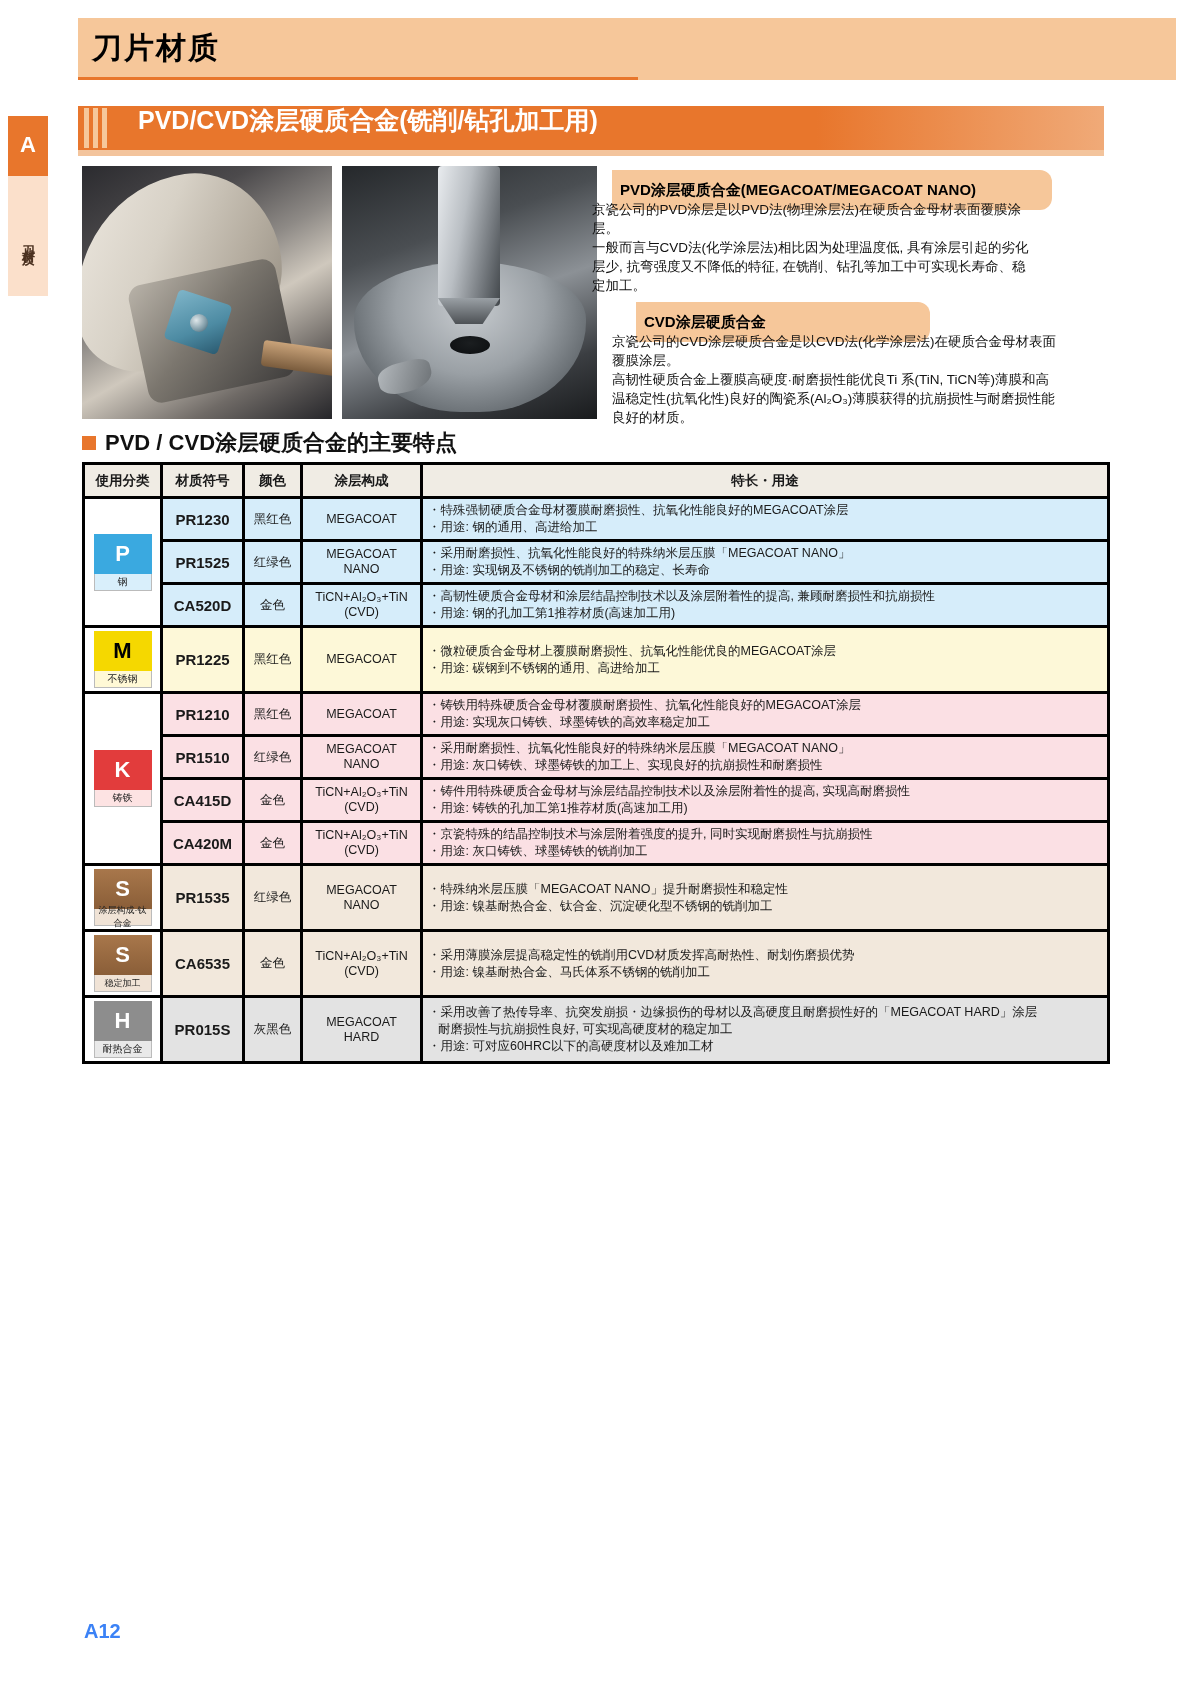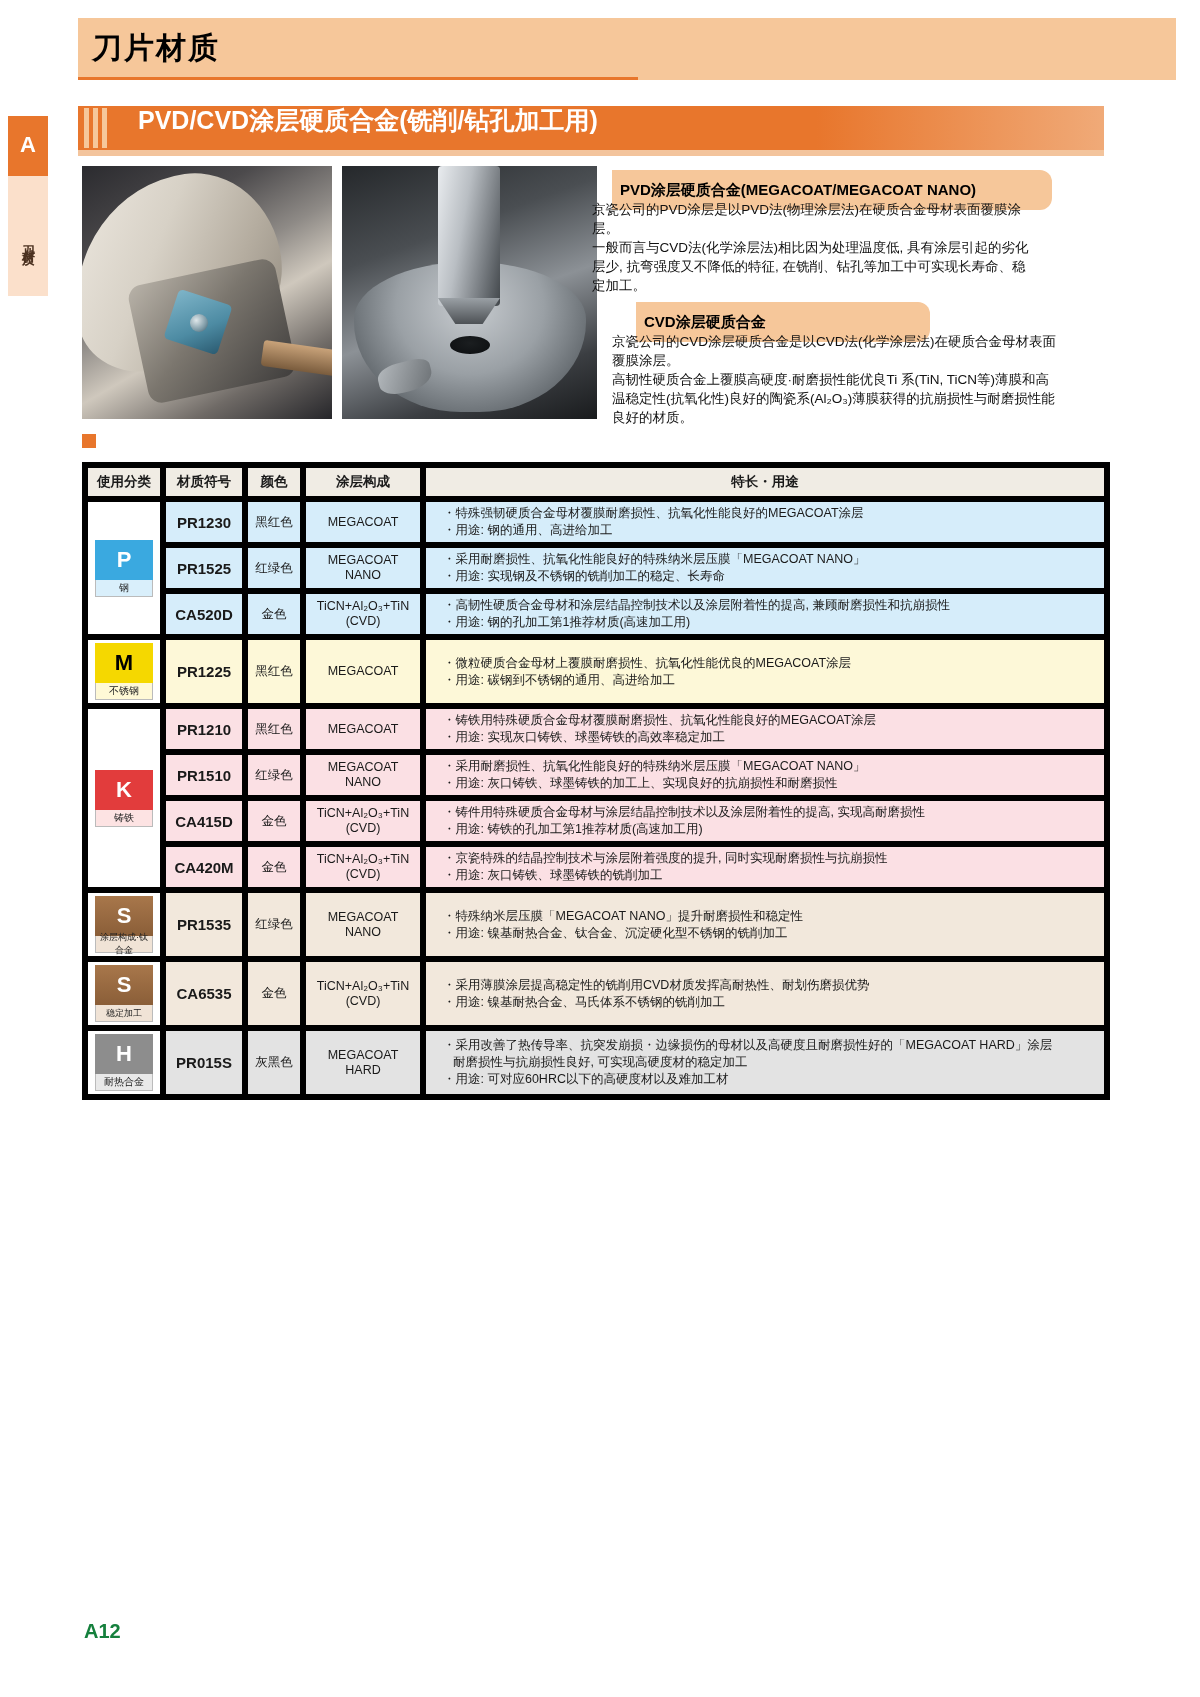--- a/index.html
+++ b/index.html
@@ -161,37 +161,37 @@
     display:inline-block; width:14px; height:14px; background:#e8762c; margin-right:9px;
   }
 
   
   table.mat{
     position:absolute; left:82px; top:462px; width:1028px;
     border-collapse:collapse;
     font-size:12.5px;
   }
   table.mat th, table.mat td{
-    border:6px solid #000000;
+    border:3px solid #000000;
     padding:3px 5px;
     vertical-align:middle;
   }
   table.mat thead th{
     background:#f0ece4;
     font-weight:bold;
     text-align:center;
     height:34px;
     font-size:13.5px;
   }
   td.c-class{ width:78px; text-align:center; padding:2px; }
   td.c-sym{ width:82px; text-align:center; font-weight:bold; font-size:15px; }
   td.c-color{ width:58px; text-align:center; }
   td.c-coat{ width:120px; text-align:center; line-height:15px; }
   td.c-feat{ text-align:left; line-height:17px; padding-left:8px; }
-  .bullet{ display:block; text-indent:-10px; padding-left:10px;margin-left:12px; }
+  .bullet{ display:block; text-indent:-10px; padding-left:10px; }
 
   
   .chip{
     width:58px; margin:0 auto;
   }
   .chip .big{
     height:40px; display:flex; align-items:center; justify-content:center;
     color:#fff; font-weight:bold; font-size:22px;
   }
   .chip .cap{
@@ -213,21 +213,21 @@
   tr.p-row td{ background:#d6edfa; }
   tr.m-row td{ background:#fdf8d8; }
   tr.k-row td{ background:#fbe0e4; }
   tr.s-row td{ background:#f2e8dc; }
   tr.h-row td{ background:#e3e3e3; }
   td.c-class{ background:#ffffff !important; }
 
   
   .page-num{
     position:absolute; left:84px; top:1620px;
-    font-size:20px; font-weight:bold; color:#15803d;
+    font-size:20px; font-weight:bold; color:#3b82f6;
   }
 </style>
 </head>
 <body>
 
 <div class="page-header">
   <div class="header-band"></div>
   <div class="header-band-inner"></div>
   <div class="header-rule2"></div>
   <div class="header-title">刀片材质</div>
@@ -265,21 +265,21 @@
 
 <div class="rt-head h1">PVD涂层硬质合金(MEGACOAT/MEGACOAT NANO)</div>
 <div class="rt-body b1" style="white-space:pre-line">京瓷公司的PVD涂层是以PVD法(物理涂层法)在硬质合金母材表面覆膜涂层。
 一般而言与CVD法(化学涂层法)相比因为处理温度低, 具有涂层引起的劣化层少, 抗弯强度又不降低的特征, 在铣削、钻孔等加工中可实现长寿命、稳定加工。</div>
 
 <div class="rt-head h2">CVD涂层硬质合金</div>
 <div class="rt-body b2" style="white-space:pre-line">京瓷公司的CVD涂层硬质合金是以CVD法(化学涂层法)在硬质合金母材表面覆膜涂层。
 高韧性硬质合金上覆膜高硬度·耐磨损性能优良Ti 系(TiN, TiCN等)薄膜和高温稳定性(抗氧化性)良好的陶瓷系(Al₂O₃)薄膜获得的抗崩损性与耐磨损性能良好的材质。</div>
 
 <div class="sub-head">
-  <span class="marker"></span>
+  <span class="marker"></span><span>PVD / CVD涂层硬质合金的主要特点</span>
 </div>
 
 <table class="mat">
   <thead>
     <tr>
       <th>使用分类</th>
       <th>材质符号</th>
       <th>颜色</th>
       <th>涂层构成</th>
       <th>特长・用途</th>

